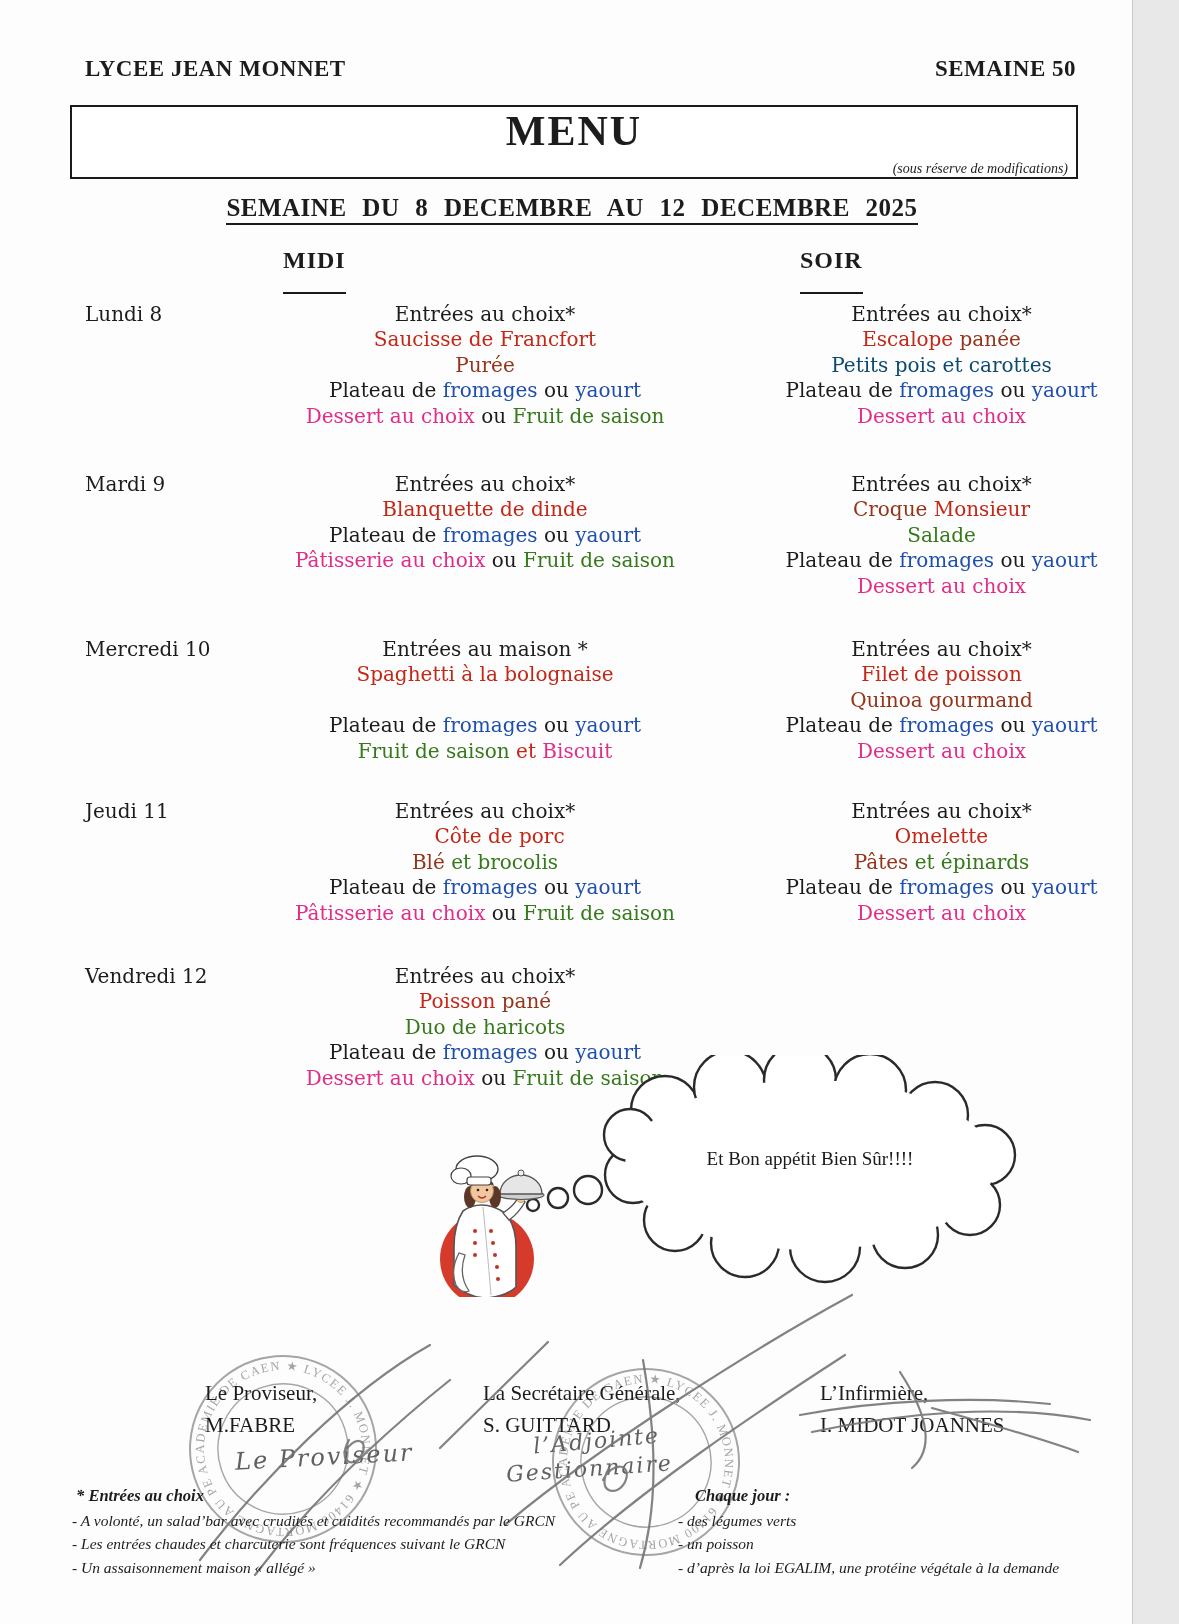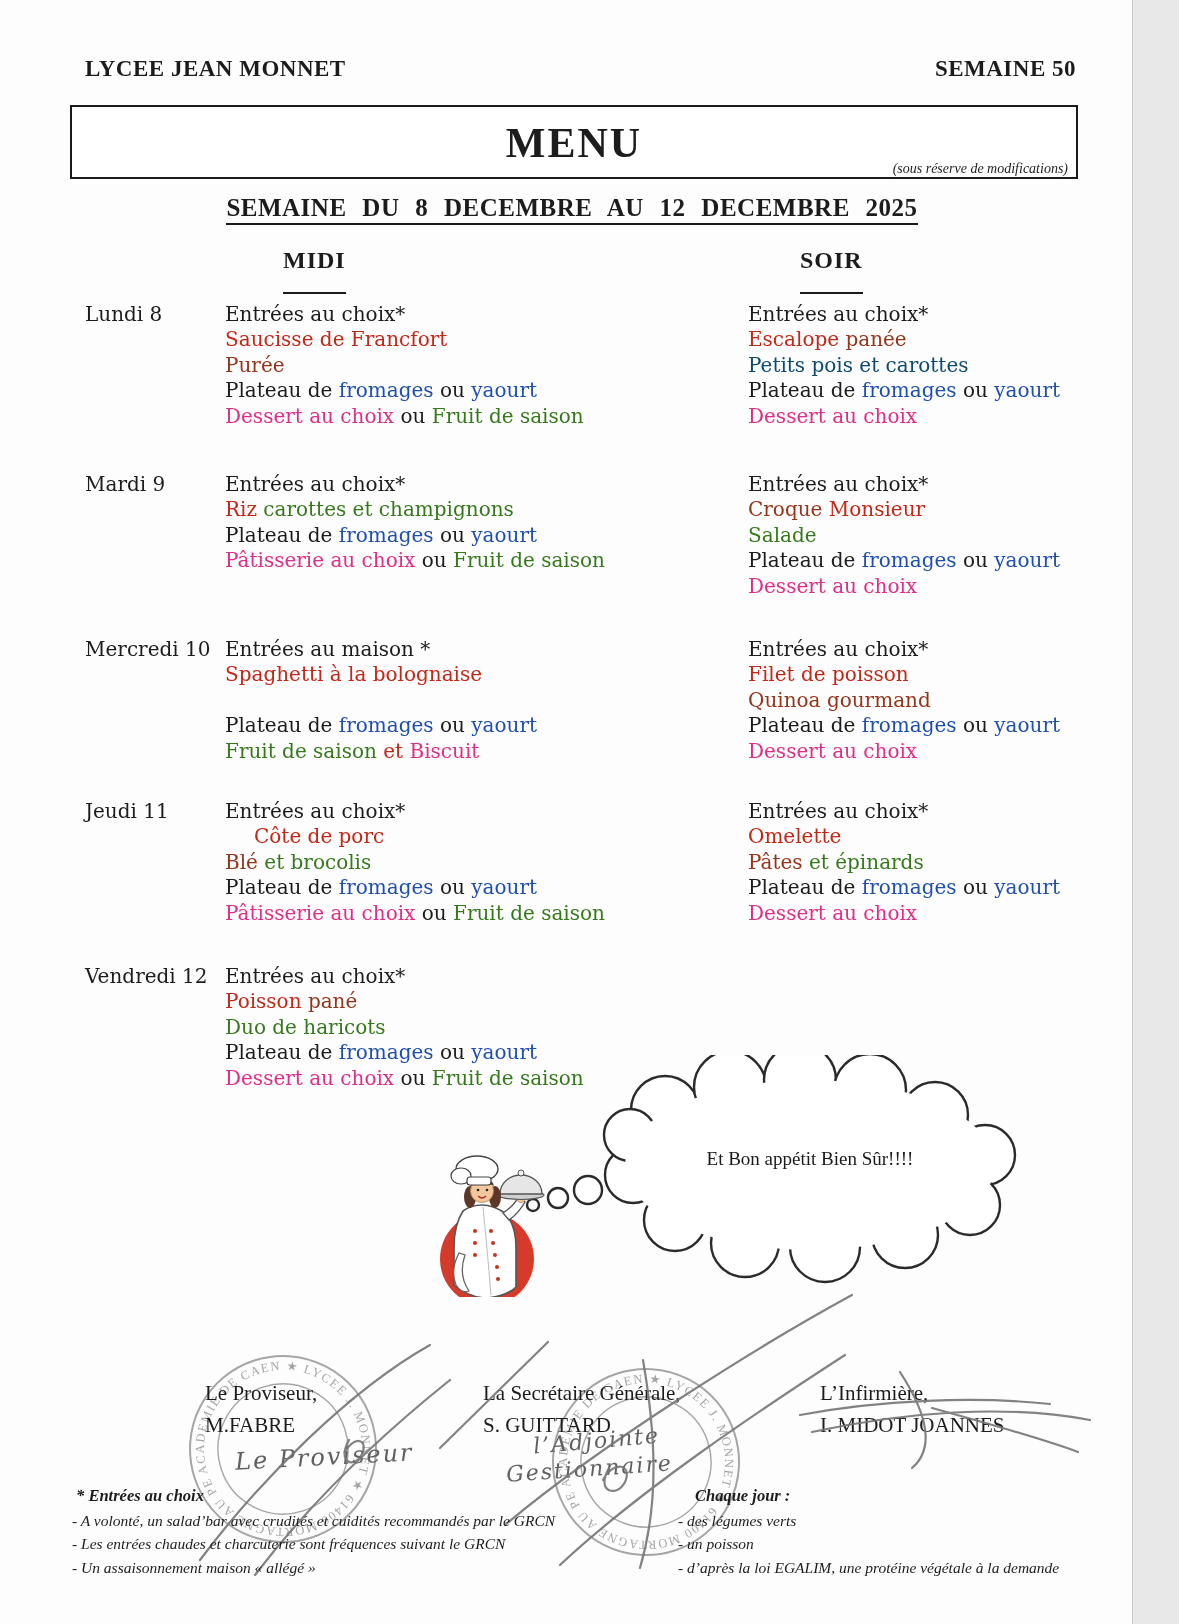--- a/index.html
+++ b/index.html
@@ -4,32 +4,32 @@
 <style>
   html,body{margin:0;padding:0;background:#ffffff;}
   .page{position:relative;width:1179px;height:1624px;background:#fdfdfd;overflow:hidden;
         font-family:"DejaVu Serif",serif;color:#1c1c1e;}
   .edge{position:absolute;top:0;right:0;width:46px;height:100%;background:#e8e8e8;border-left:1px solid #c8c8c8;}
 
   .school{position:absolute;left:85px;top:56px;font-family:"Liberation Serif",serif;font-weight:bold;font-size:23px;letter-spacing:.5px;}
   .weeknum{position:absolute;left:876px;top:56px;width:200px;text-align:right;font-family:"Liberation Serif",serif;font-weight:bold;font-size:23px;letter-spacing:.5px;}
 
   .menu-box{position:absolute;left:70px;top:105px;width:1004px;height:70px;border:2px solid #1a1a1a;background:#fff;text-align:center;}
-  .menu-title{margin-top:12px;font-family:"Liberation Serif",serif;font-weight:bold;font-size:42px;letter-spacing:2px;}
+  .menu-title{margin-top:0;font-family:"Liberation Serif",serif;font-weight:bold;font-size:42px;letter-spacing:2px;}
   .disclaimer{position:absolute;right:8px;bottom:0px;font-family:"Liberation Serif",serif;font-style:italic;font-size:14px;}
 
   .week-title{position:absolute;left:70px;top:194px;width:1004px;text-align:center;
               font-family:"Liberation Serif",serif;font-weight:bold;font-size:25px;}
   .week-title span{border-bottom:2px solid #1a1a1a;padding-bottom:2px;word-spacing:9px;letter-spacing:.5px;}
 
   .col-head{position:absolute;top:247px;font-family:"Liberation Serif",serif;font-weight:bold;font-size:24px;letter-spacing:1px;}
   .col-head span{border-bottom:2px solid #1a1a1a;padding-bottom:19px;}
   .midi-head{left:283px;} .soir-head{left:800px;}
 
-  .days{position:absolute;left:0;top:0;width:1135px;height:1100px;}
+  .days{position:absolute;left:0;top:0;width:1135px;height:1100px;text-align:center;}
   .day-row{position:absolute;left:0;width:1135px;}
   .day-row:nth-child(1){top:302px;}
   .day-row:nth-child(2){top:472px;}
   .day-row:nth-child(3){top:637px;}
   .day-row:nth-child(4){top:799px;}
   .day-row:nth-child(5){top:964px;}
   .day-label{position:absolute;left:85px;top:0;font-size:20px;}
   .day-col{position:absolute;top:0;font-size:20px;line-height:25.4px;}
   .day-col.midi{left:225px;width:520px;}
   .day-col.soir{left:748px;width:387px;}
@@ -102,21 +102,21 @@
           <div class="menu-line"><span style="color: rgb(194, 39, 23);">Escalope </span><span style="color: rgb(147, 53, 26);">panée</span></div>
           <div class="menu-line"><span style="color: #0c4a6e;">Petits pois et carottes</span></div>
           <div class="menu-line"><span style="color: rgb(28, 28, 30);">Plateau de </span><span style="color: rgb(31, 79, 174);">fromages</span><span style="color: rgb(28, 28, 30);"> ou </span><span style="color: rgb(31, 79, 174);">yaourt</span></div>
           <div class="menu-line"><span style="color: rgb(224, 45, 135);">Dessert au choix</span></div>
         </div>
       </div>
       <div class="day-row">
         <div class="day-label">Mardi 9</div>
         <div class="day-col midi">
           <div class="menu-line"><span style="color: rgb(28, 28, 30);">Entrées au choix*</span></div>
-          <div class="menu-line"><span style="color: rgb(194, 39, 23);">Riz</span><span style="color: rgb(53, 121, 27);"> carottes et champignons</span></div>
+          <div class="menu-line"><span style="color: rgb(194, 39, 23);">Blanquette de dinde</span></div>
           <div class="menu-line"><span style="color: rgb(28, 28, 30);">Plateau de </span><span style="color: rgb(31, 79, 174);">fromages</span><span style="color: rgb(28, 28, 30);"> ou </span><span style="color: rgb(31, 79, 174);">yaourt</span></div>
           <div class="menu-line"><span style="color: rgb(224, 45, 135);">Pâtisserie au choix</span><span style="color: rgb(28, 28, 30);"> ou </span><span style="color: rgb(53, 121, 27);">Fruit de saison</span></div>
         </div>
         <div class="day-col soir">
           <div class="menu-line"><span style="color: rgb(28, 28, 30);">Entrées au choix*</span></div>
           <div class="menu-line"><span style="color: rgb(147, 53, 26);">Croque </span><span style="color: rgb(194, 39, 23);">Monsieur</span></div>
           <div class="menu-line"><span style="color: rgb(53, 121, 27);">Salade</span></div>
           <div class="menu-line"><span style="color: rgb(28, 28, 30);">Plateau de </span><span style="color: rgb(31, 79, 174);">fromages</span><span style="color: rgb(28, 28, 30);"> ou </span><span style="color: rgb(31, 79, 174);">yaourt</span></div>
           <div class="menu-line"><span style="color: rgb(224, 45, 135);">Dessert au choix</span></div>
         </div>

